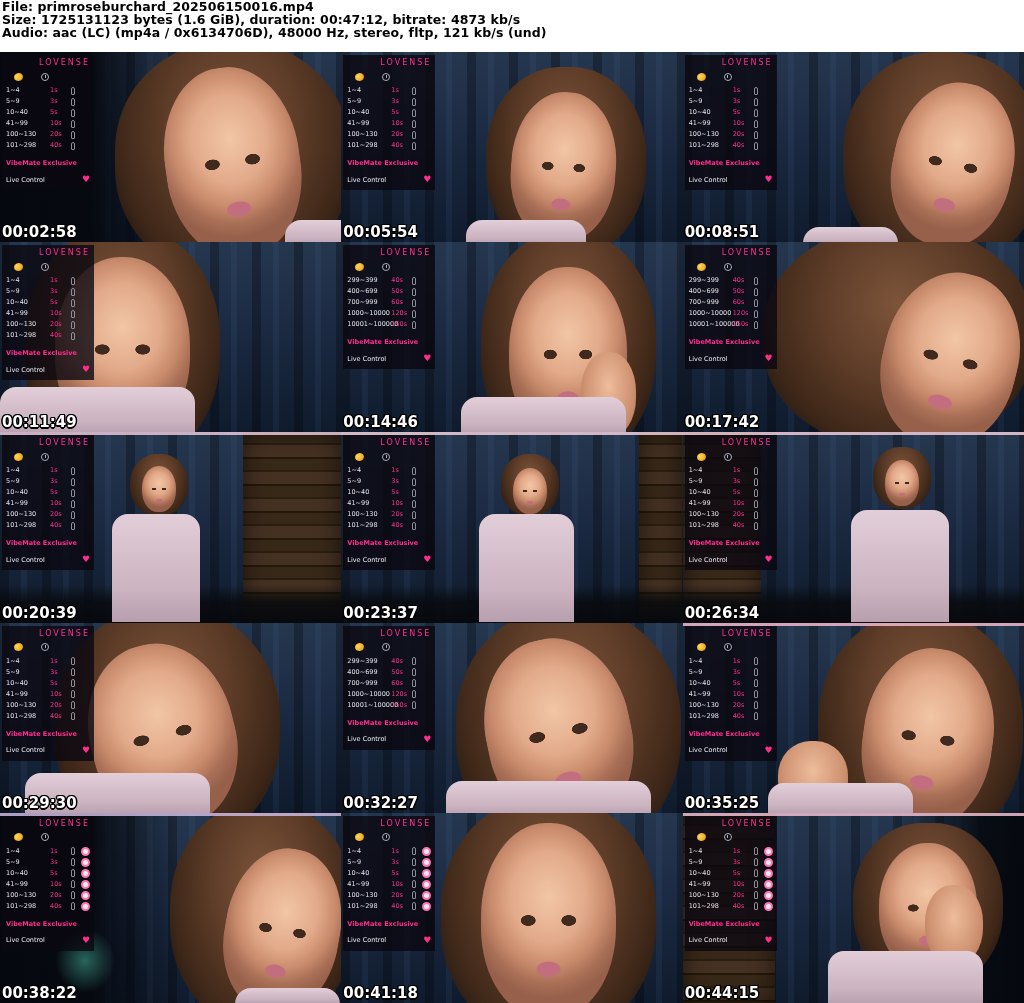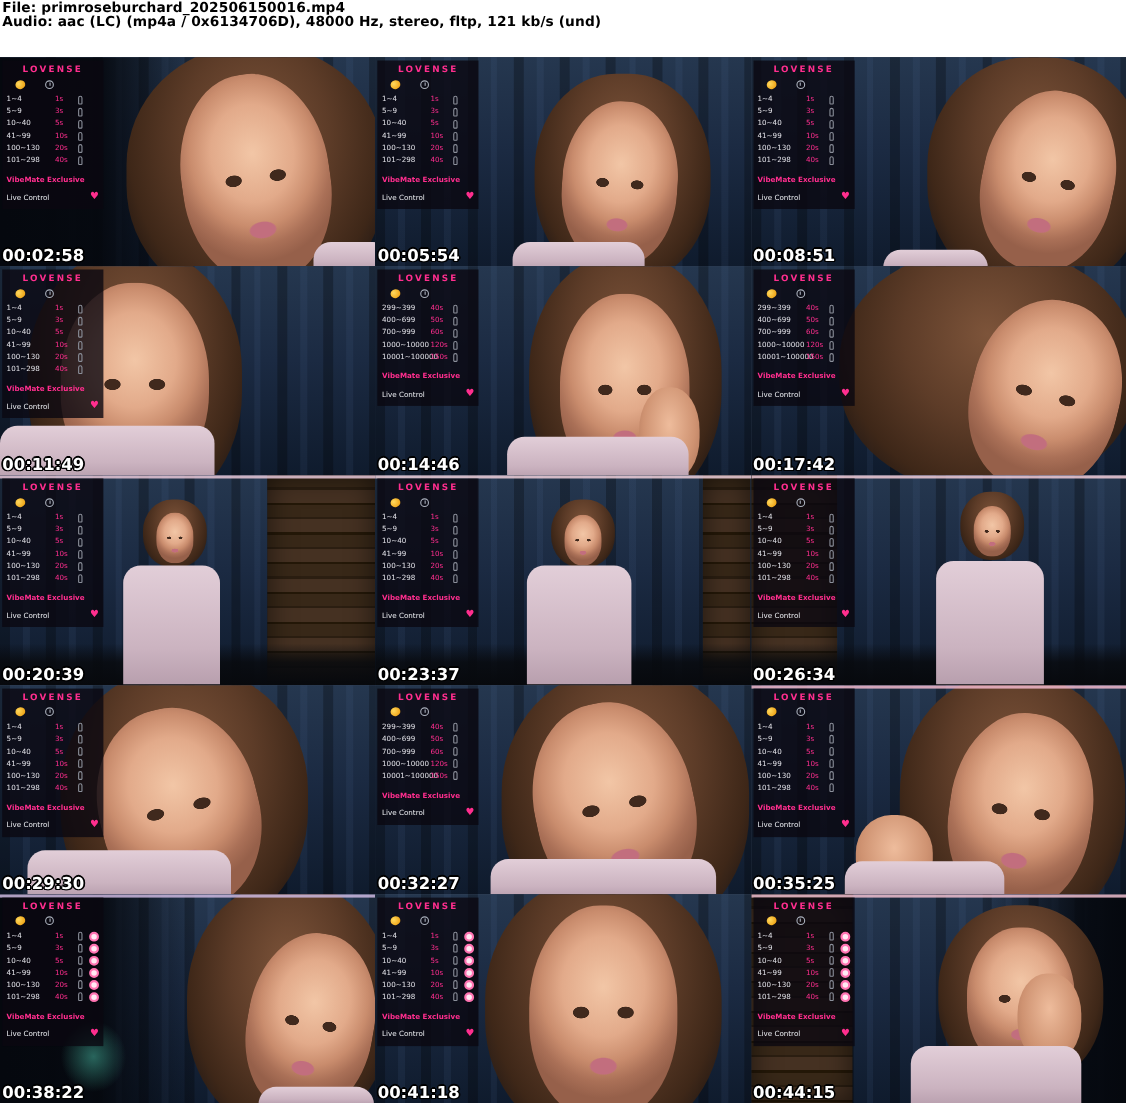--- a/index.html
+++ b/index.html
@@ -40,22 +40,22 @@
   .wood{top:0;bottom:0;background:repeating-linear-gradient(180deg,#382818 0 11px,#2b1e11 11px 13px,
         #453122 13px 25px,#241808 25px 27px);box-shadow:inset 0 0 25px rgba(0,0,0,.6);}
   .floor{left:0;right:0;bottom:0;height:38px;
         background:linear-gradient(180deg,rgba(8,10,14,0) 0%,rgba(8,10,14,.85) 45%,#07090d 100%);}
   .teal{background:radial-gradient(ellipse, rgba(52,132,118,.75), rgba(52,132,118,0) 70%);}
   .strip{left:0;right:0;top:0;height:3px;opacity:.85;}
 
   
   .lov{position:absolute;left:2px;top:3px;width:92px;background:rgba(10,8,16,.8);
        padding:3px 4px 6px;box-sizing:border-box;}
-  .lov-title{font-size:8px;font-weight:bold;letter-spacing:2px;color:var(--pink);
-       text-align:center;height:10px;}
+  .lov-title{font-size:8px;font-weight:normal;letter-spacing:2px;color:var(--pink);
+       text-align:right;height:10px;}
   .lov-head{display:flex;align-items:center;gap:18px;padding:3px 0 3px 8px;height:11px;}
   .coini{width:9px;height:8px;border-radius:50%;transform:rotate(-15deg);
        background:radial-gradient(circle at 35% 35%,#ffd95e,#f0a81c 70%,#c87d0a);}
   .clocki{position:relative;width:8px;height:8px;border:1px solid #aab0bc;border-radius:50%;box-sizing:border-box;}
   .clocki::after{content:"";position:absolute;left:2.6px;top:1.2px;width:1px;height:3px;background:#aab0bc;}
   .lov-row{display:flex;align-items:center;height:11px;font-size:6.5px;line-height:7px;}
   .lov-row .lvl{color:#e2e2e8;width:44px;}
   .lov-row .dur{color:var(--pink);width:21px;}
   .vibi{width:4px;height:8px;border:1px solid #8b8f9a;border-radius:2px 2px 1px 1px;box-sizing:border-box;}
   .ringi{width:9px;height:9px;border:2.5px solid #ff74b2;background:#ffe9f3;border-radius:50%;
@@ -69,20 +69,21 @@
   .ts{position:absolute;left:2px;bottom:1px;color:#fff;font-weight:bold;font-size:15px;
       font-family:"DejaVu Sans",sans-serif;letter-spacing:0;
       text-shadow:-1.5px 0 #000,1.5px 0 #000,0 -1.5px #000,0 1.5px #000,
                   -1px -1px #000,1px 1px #000,-1px 1px #000,1px -1px #000;}
 </style>
 </head>
 <body>
 
 <div class="header">
   <div>File: primroseburchard_202506150016.mp4</div>
+  <div>Size: 1725131123 bytes (1.6 GiB), duration: 00:47:12, bitrate: 4873 kb/s</div>
   <div>Audio: aac (LC) (mp4a / 0x6134706D), 48000 Hz, stereo, fltp, 121 kb/s (und)</div>
 </div>
 
 <div class="grid">
     <div class="thumb">
       <div class="layer dz-left"></div>
       <div class="layer hair" style="left: 115px; top: -10px; width: 235px; height: 235px;"></div>
       <div class="layer face" style="left: 165px; top: 15px; width: 135px; height: 190px; transform: rotate(-8deg);"></div>
       <div class="layer ttop" style="left: 285px; top: 168px; width: 70px; height: 25px;"></div>
       <div class="lov">

